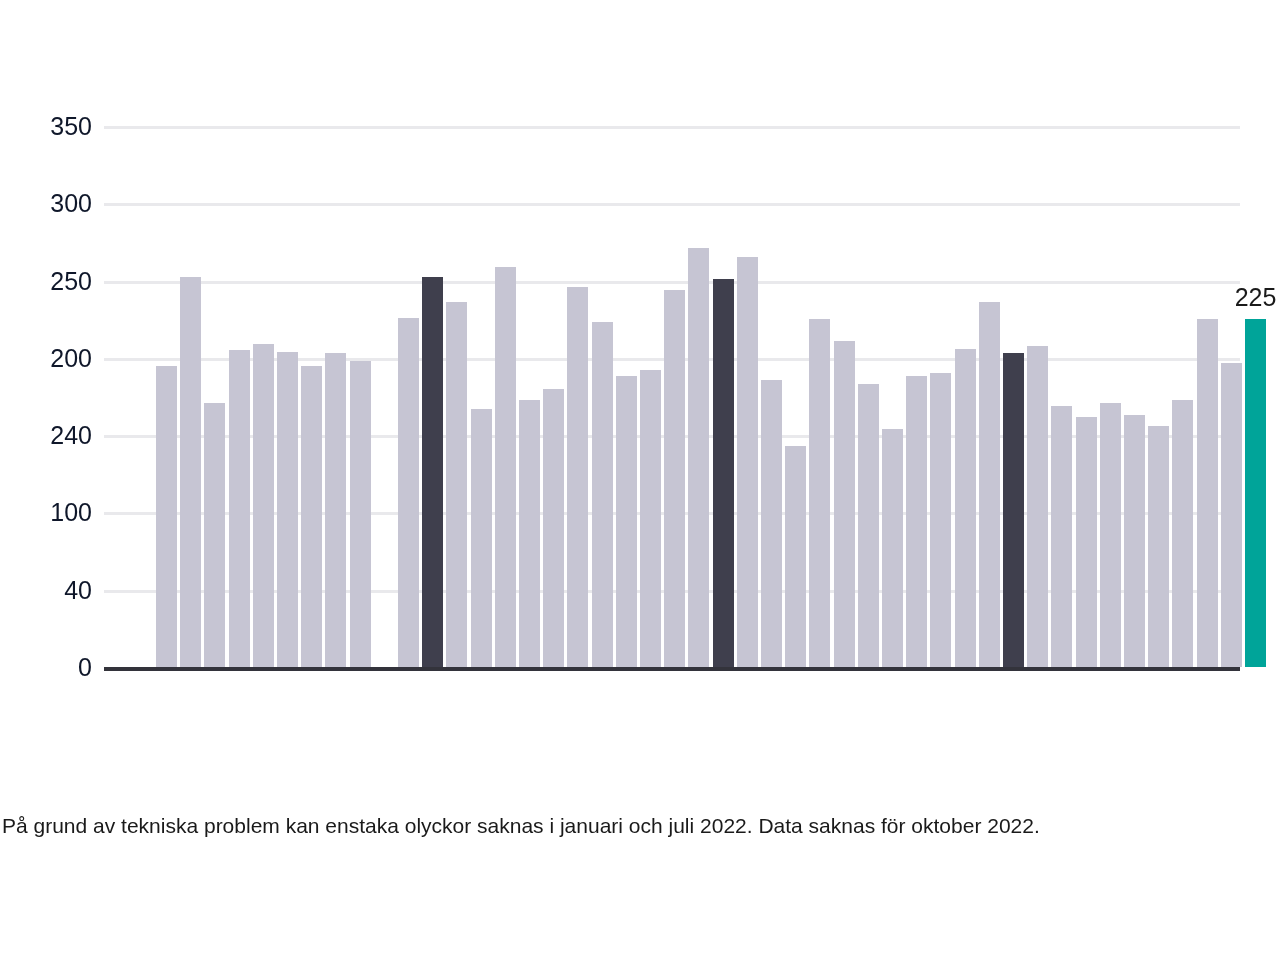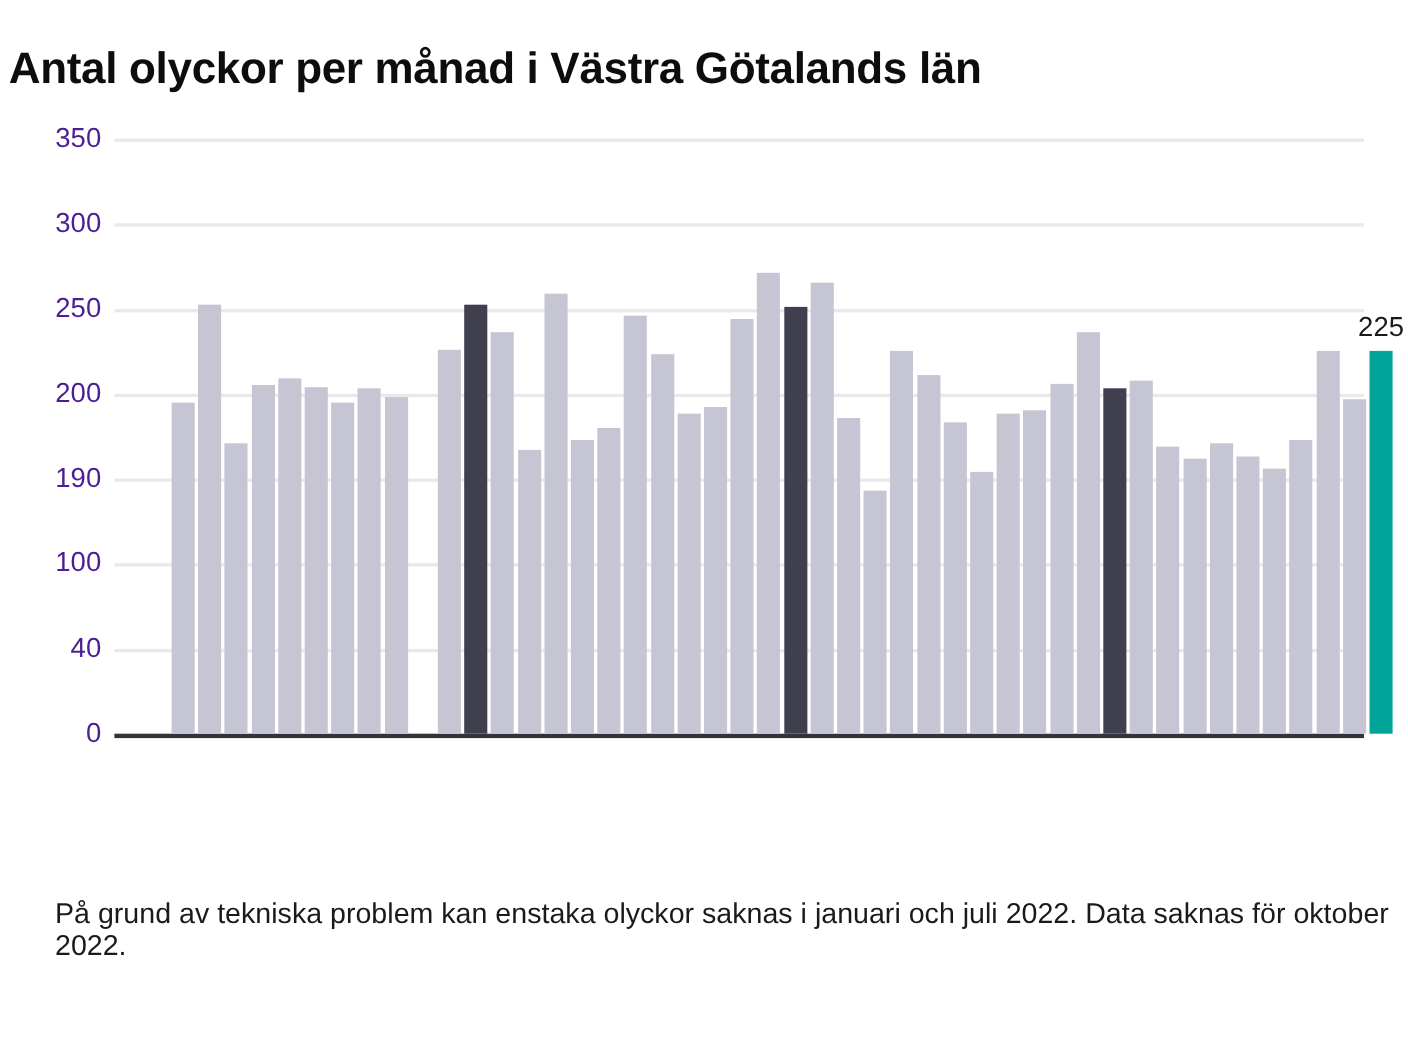--- a/index.html
+++ b/index.html
@@ -52,21 +52,21 @@
     left: 0;
     top: 0;
     width: 100px;
     height: 620px;
   }
   .y-tick-label {
     position: absolute;
     right: 8px;
     font-size: 25px;
     line-height: 25px;
-    color: #4c1d95;
+    color: #0f172a;
     text-align: right;
     white-space: nowrap;
     transform: translateY(-50%);
   }
 
   
   .grid-layer {
     position: absolute;
     left: 104px;
     top: 0;
@@ -142,24 +142,23 @@
     white-space: nowrap;
     transform: translateX(-50%);
   }
 
   
   .footnote {
     position: absolute;
     left: 2px;
     top: 790px;
     width: 1230px;
-    font-size: 26px;
+    font-size: 21px;
     line-height: 29px;
     color: #1a1a1a;
-    margin-left: 48px;
   }
 
   
   .logo {
     position: absolute;
     right: 8px;
     bottom: 6px;
     display: flex;
     align-items: center;
     gap: 10px;
@@ -175,29 +174,28 @@
     color: #3a9e92;
     letter-spacing: -0.5px;
     line-height: 44px;
   }
 </style>
 </head>
 <body>
 
 <div class="page">
 
-  <h1 class="chart-title">Antal olyckor per månad i Västra Götalands län</h1>
 
   <div class="plot-wrap">
 
     <div class="y-axis">
         <div class="y-tick-label" style="top: 567px;">0</div>
         <div class="y-tick-label" style="top: 489.714px;">40</div>
         <div class="y-tick-label" style="top: 412.429px;">100</div>
-        <div class="y-tick-label" style="top: 335.143px;">190</div>
+        <div class="y-tick-label" style="top: 335.143px;">240</div>
         <div class="y-tick-label" style="top: 257.857px;">200</div>
         <div class="y-tick-label" style="top: 180.571px;">250</div>
         <div class="y-tick-label" style="top: 103.286px;">300</div>
         <div class="y-tick-label" style="top: 26px;">350</div>
       </div>
     <div class="grid-layer">
         <div class="gridline" style="top: 489.714px;"></div>
         <div class="gridline" style="top: 412.429px;"></div>
         <div class="gridline" style="top: 335.143px;"></div>
         <div class="gridline" style="top: 257.857px;"></div>

